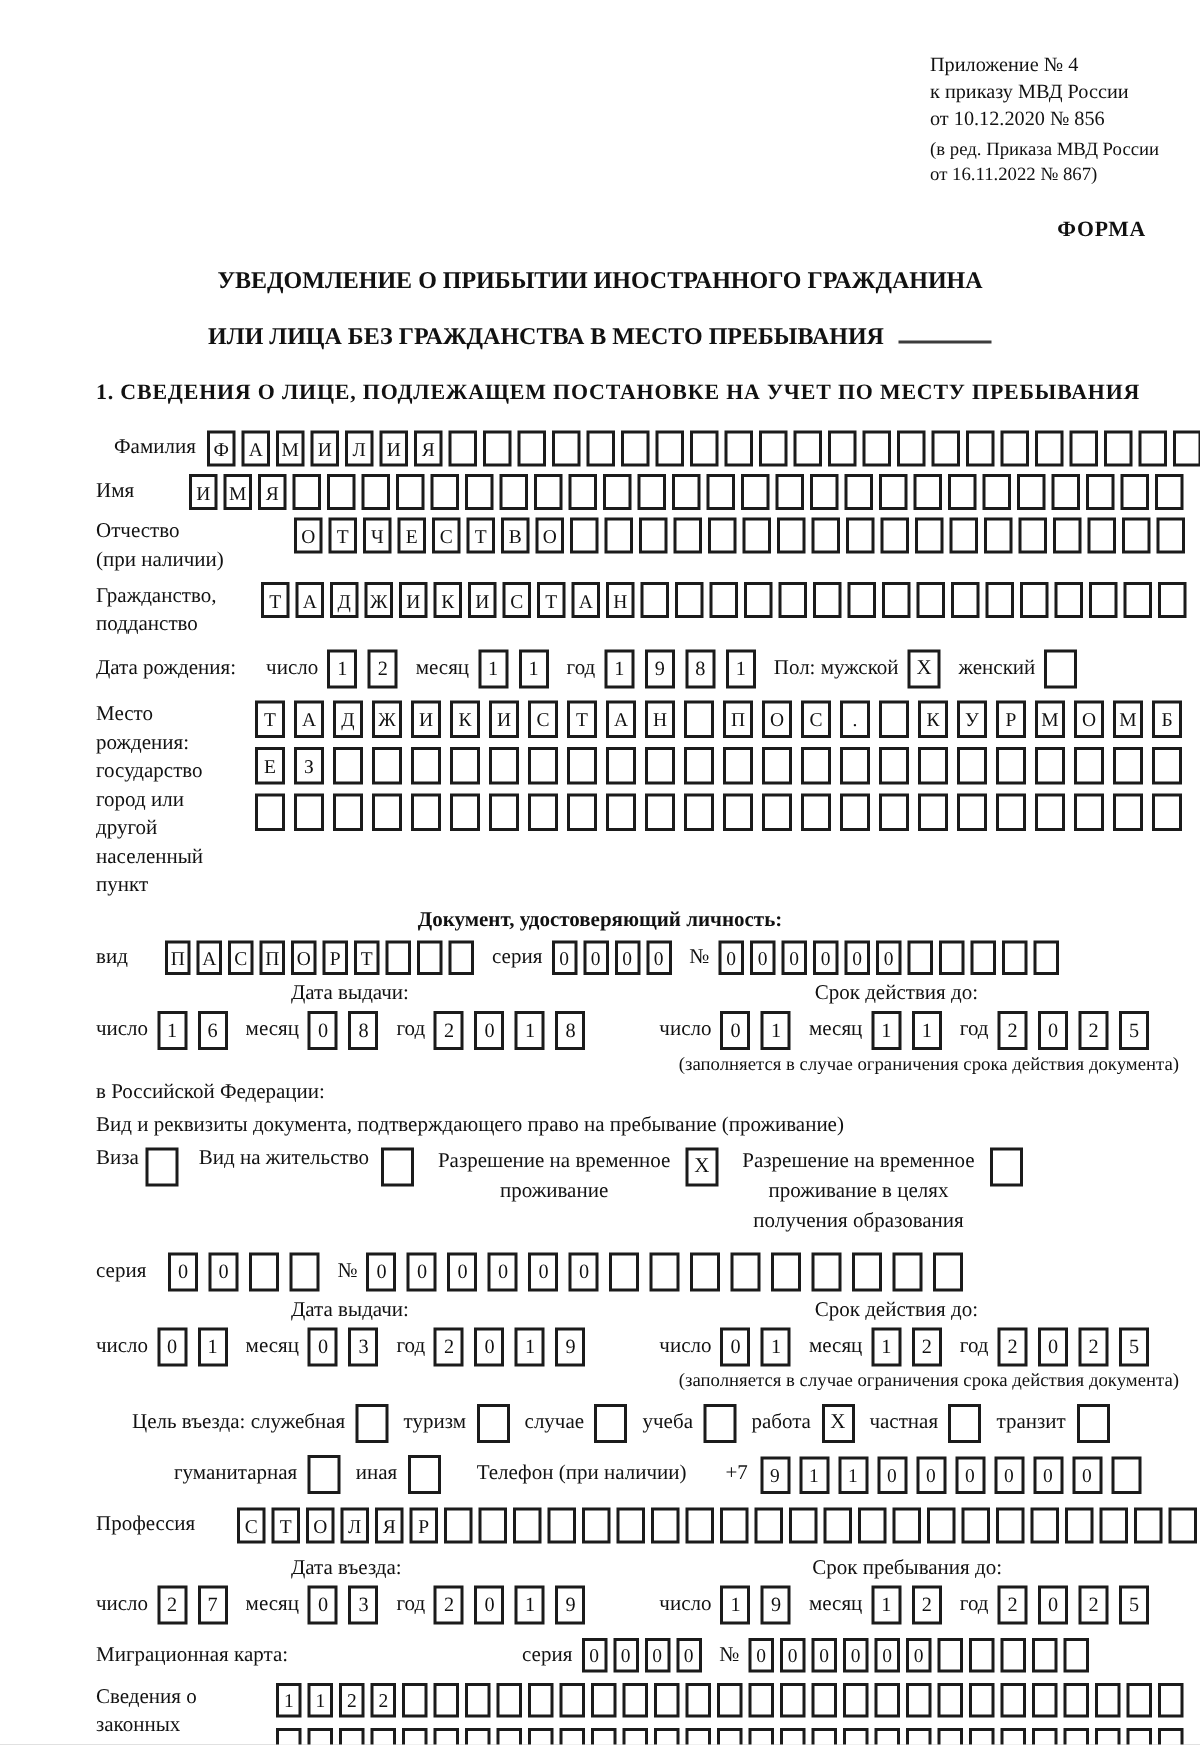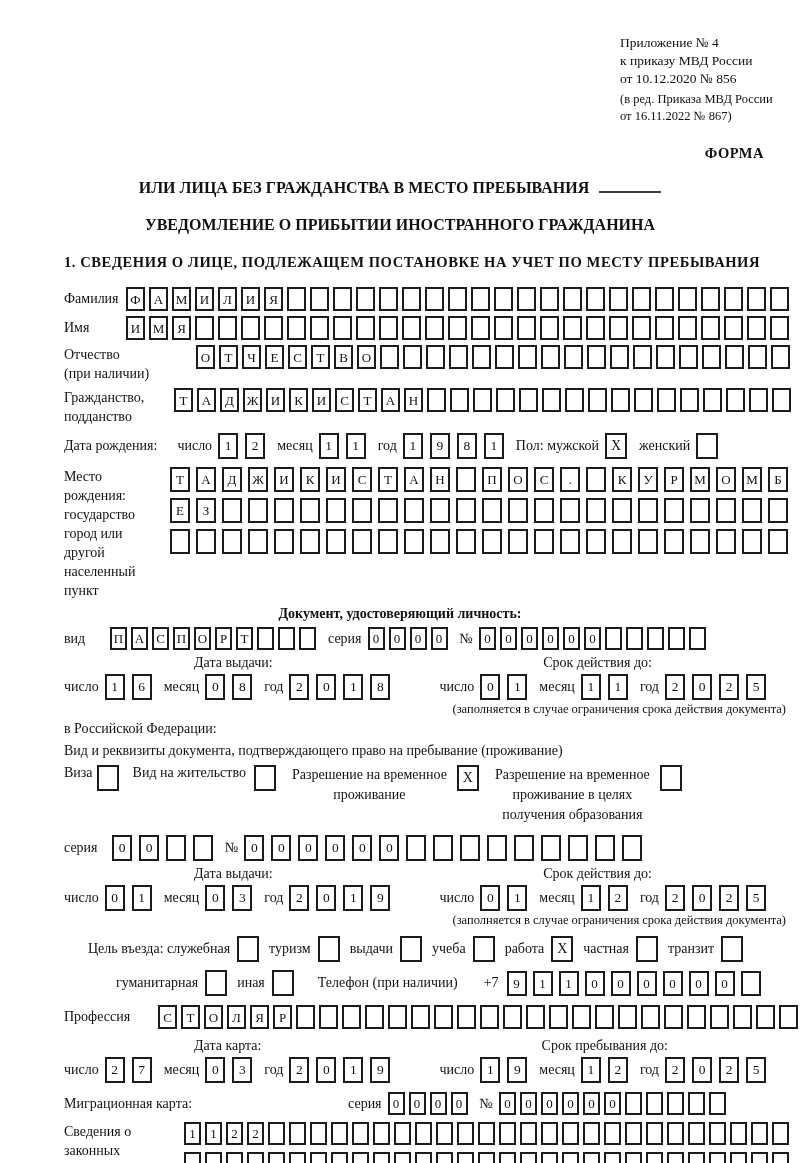--- a/index.html
+++ b/index.html
@@ -62,26 +62,26 @@
     <div>к приказу МВД России</div>
     <div>от 10.12.2020 № 856</div>
     <div class="amend">
       <div>(в ред. Приказа МВД России</div>
       <div>от 16.11.2022 № 867)</div>
     </div>
   </div>
 
   <div class="forma">ФОРМА</div>
 
+  <div class="title">УВЕДОМЛЕНИЕ О ПРИБЫТИИ ИНОСТРАННОГО ГРАЖДАНИНА</div>
   <div class="title"><span>ИЛИ ЛИЦА БЕЗ ГРАЖДАНСТВА В МЕСТО ПРЕБЫВАНИЯ</span><span class="blank"></span></div>
-  <div class="title">УВЕДОМЛЕНИЕ О ПРИБЫТИИ ИНОСТРАННОГО ГРАЖДАНИНА</div>
 
   <div class="sec">1. СВЕДЕНИЯ О ЛИЦЕ, ПОДЛЕЖАЩЕМ ПОСТАНОВКЕ НА УЧЕТ ПО МЕСТУ ПРЕБЫВАНИЯ</div>
 
-  <div class="row" style="margin-top:16px;">
+  <div class="row" style="margin-top:16px;margin-left:12px;">
     <span class="lbl lw58">Фамилия</span>
     <span class="cells w19">
         <span class="cell">Ф</span>
         <span class="cell">А</span>
         <span class="cell">М</span>
         <span class="cell">И</span>
         <span class="cell">Л</span>
         <span class="cell">И</span>
         <span class="cell">Я</span>
         <span class="cell"></span>
@@ -527,21 +527,21 @@
 
   <div class="purpose">
     <span>Цель въезда: служебная</span>
     <span class="cells cb">
         <span class="cell"></span>
       </span>
     <span>туризм</span>
     <span class="cells cb">
         <span class="cell"></span>
       </span>
-    <span>выдачи</span>
+    <span>случае</span>
     <span class="cells cb">
         <span class="cell"></span>
       </span>
     <span>учеба</span>
     <span class="cells cb">
         <span class="cell"></span>
       </span>
     <span>работа</span>
     <span class="cells cb">
         <span class="cell">X</span>
@@ -609,21 +609,21 @@
         <span class="cell"></span>
         <span class="cell"></span>
         <span class="cell"></span>
         <span class="cell"></span>
         <span class="cell"></span>
         <span class="cell"></span>
       </span>
   </div>
 
   <div class="two" style="margin-top:9px;">
-    <span class="h1">Дата карта:</span>
+    <span class="h1">Дата въезда:</span>
     <span class="h2" style="margin-right:132px;">Срок пребывания до:</span>
   </div>
   <div class="daterow">
     <span class="dlbl" style="margin-left:0;">число</span>
     <span class="cells dt">
         <span class="cell">2</span>
         <span class="cell">7</span>
       </span>
     <span class="dlbl">месяц</span>
     <span class="cells dt">

